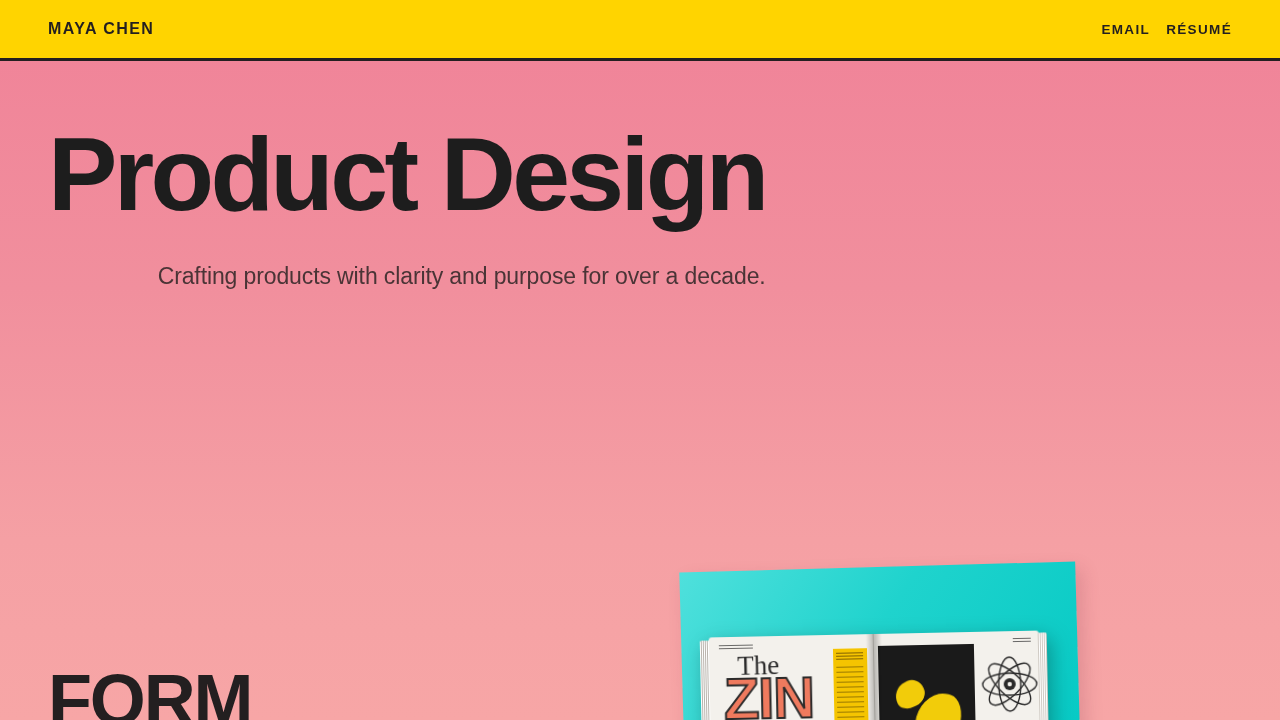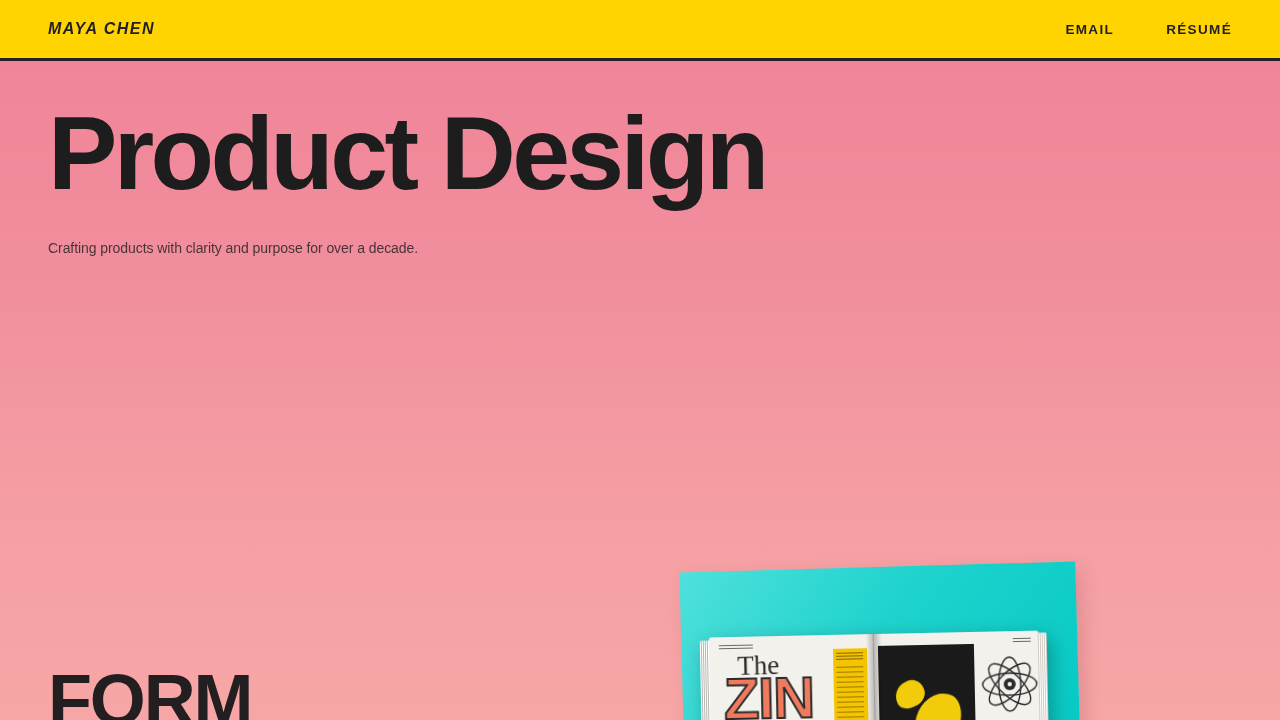--- a/index.html
+++ b/index.html
@@ -24,46 +24,45 @@
     border-bottom:3px solid #231f20;
     display:flex; align-items:center;
     padding:0 48px 0 48px;
     z-index:30;
   }
   #brand {
     font-size:16px; font-weight:bold;
     letter-spacing:0.09em;
     color:#231f20;
     white-space:nowrap;
-    font-style:italic;
-  }
-  #nav { margin-left:auto; display:flex; align-items:center; gap:52px;text-align:right; }
+  }
+  #nav { margin-left:auto; display:flex; align-items:center; gap:16px;text-align:right; }
   .nav-link {
     font-size:13.5px; font-weight:bold;
     letter-spacing:0.10em;
     color:#231f20;
     text-decoration:none;
     white-space:nowrap;
     cursor:pointer;
   }
 
   
-  #hero { position:absolute; left:48px; top:104px; z-index:20; }
+  #hero { position:absolute; left:48px; top:125px; z-index:20;text-align:right; }
   .headline-line {
     font-size:104px;
     font-weight:bold;
     line-height:0.95;
     letter-spacing:-0.035em;
     color:#1d1d1d;
     white-space:nowrap;
   }
   .amp { color:#5c4a4c; }
   #hero-sub {
     margin-top:34px;
-    font-size:14px;
+    font-size:23px;
     line-height:1.58;
     color:#4a3436;
     letter-spacing:-0.005em;
   }
   #hero-sub div { white-space:nowrap; }
 
   
   #section-heading {
     position:absolute;
     left:48px; bottom:-16px;

